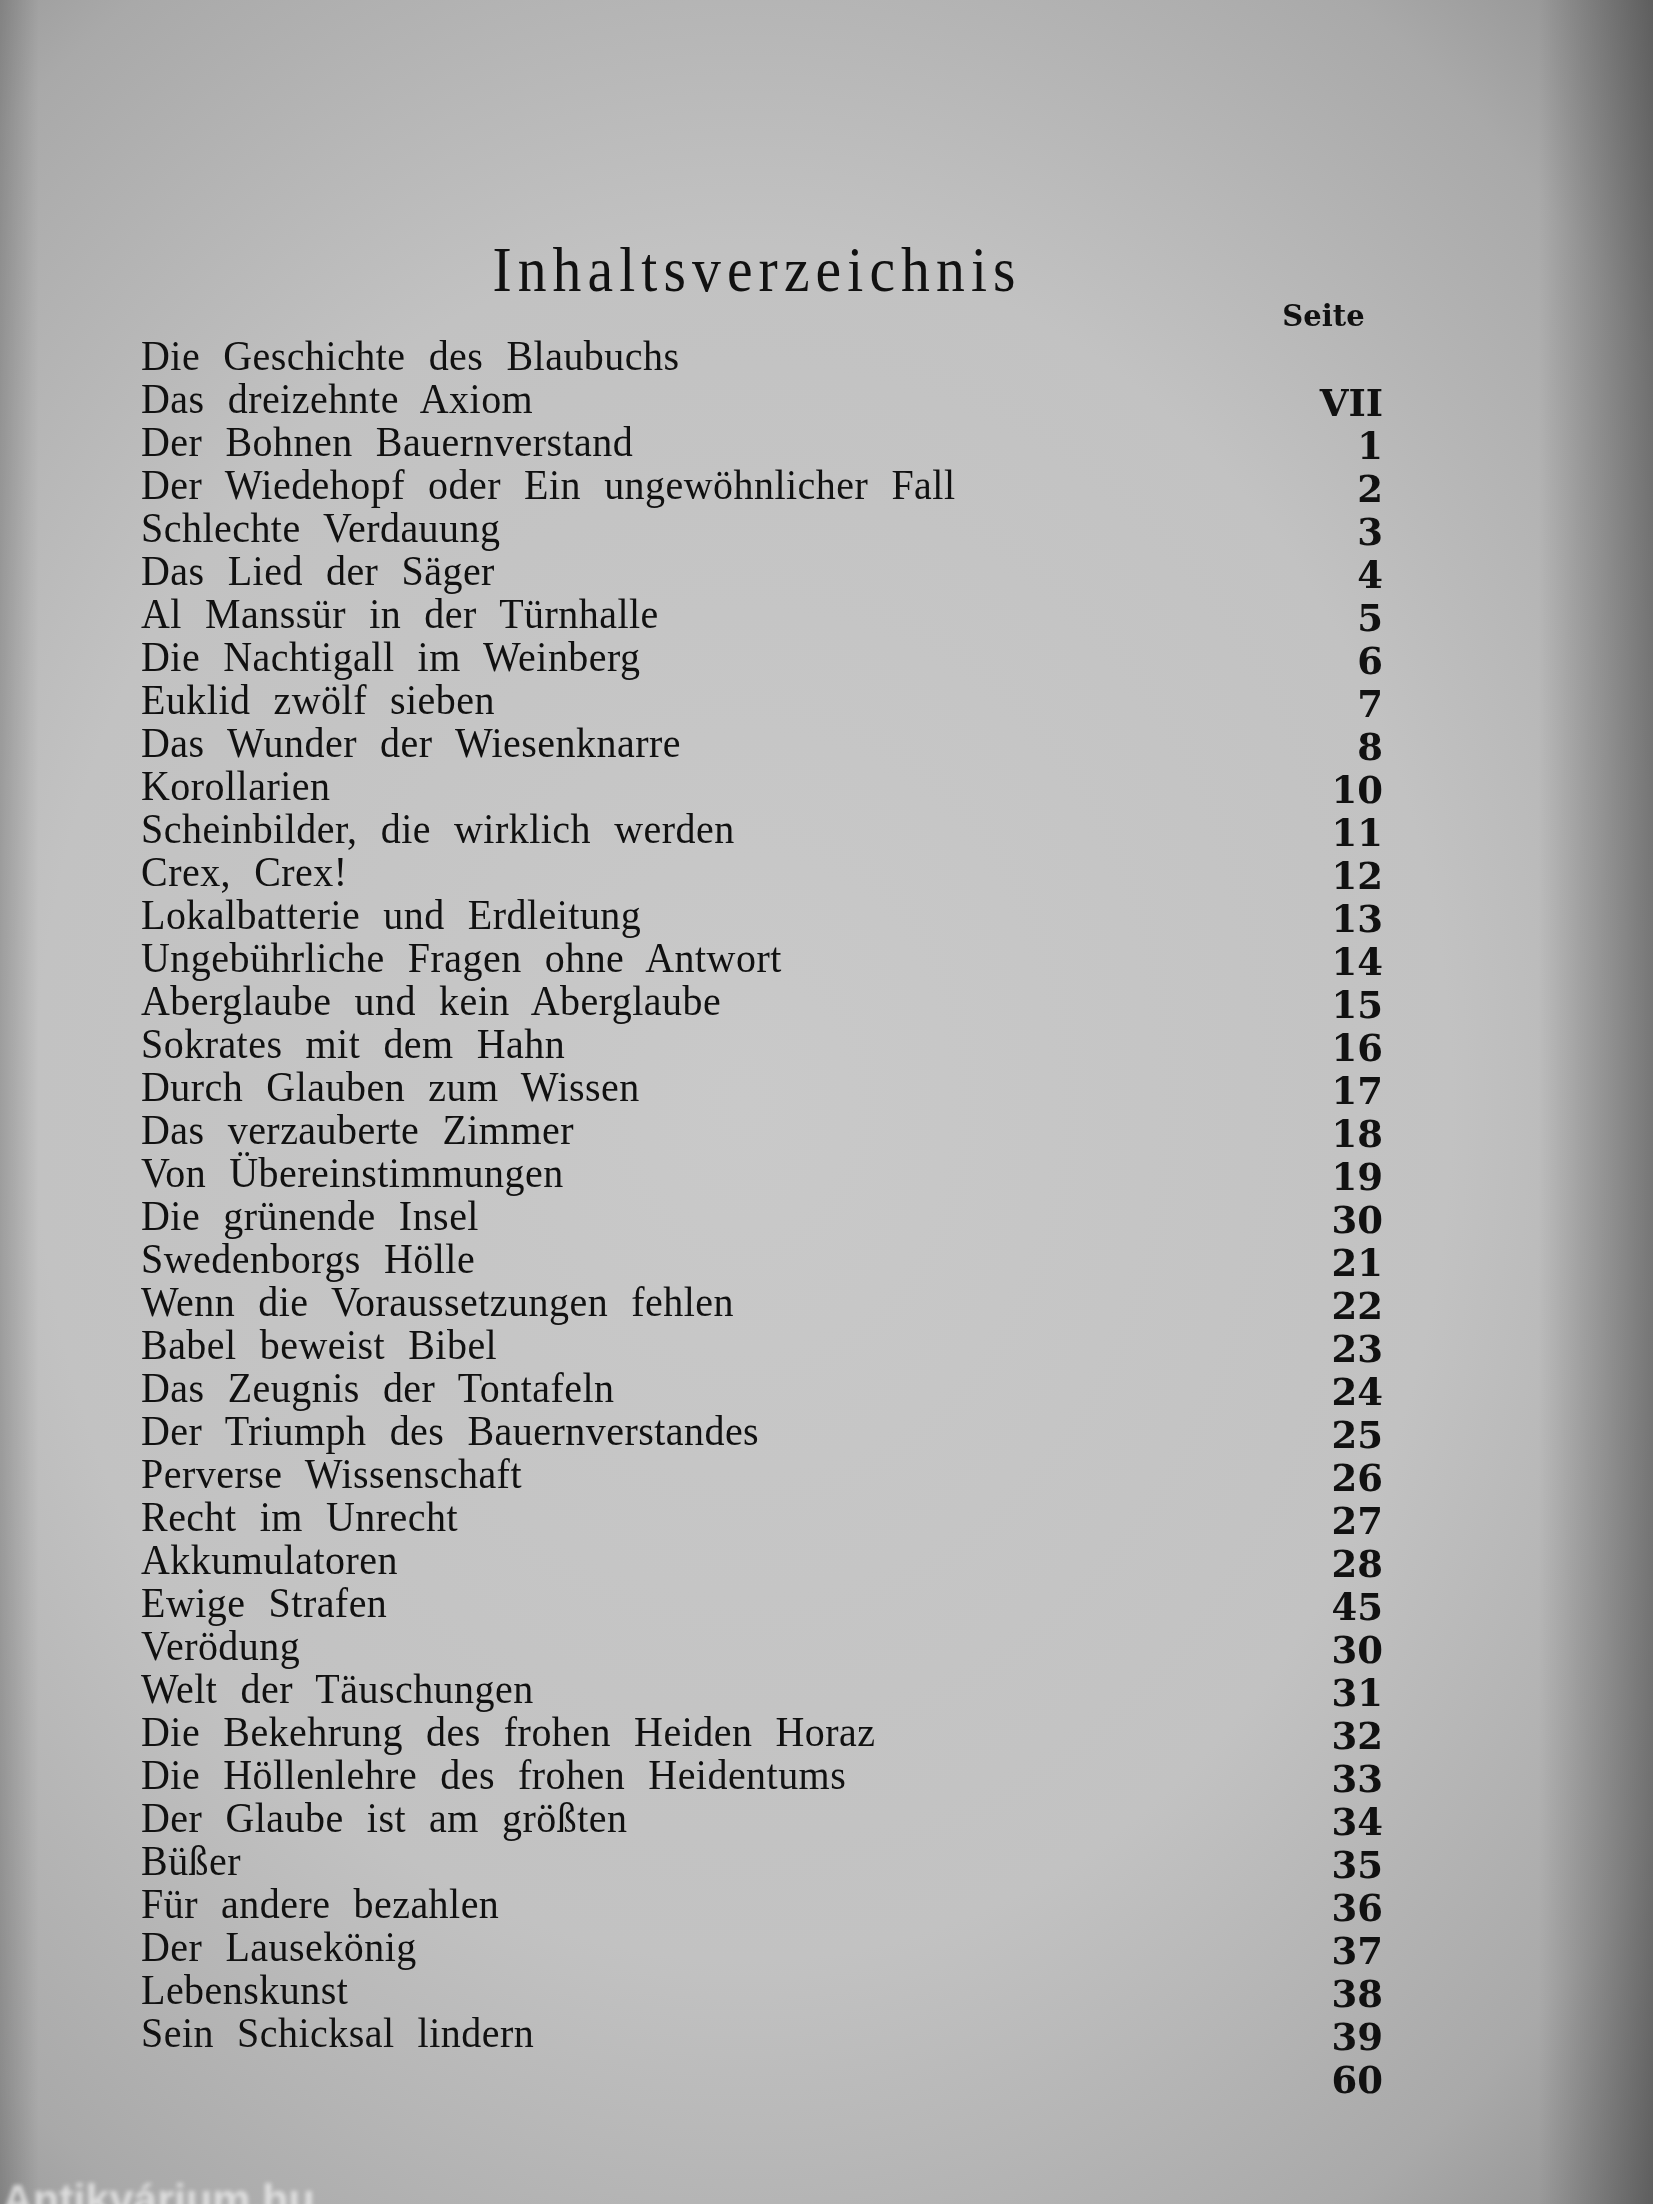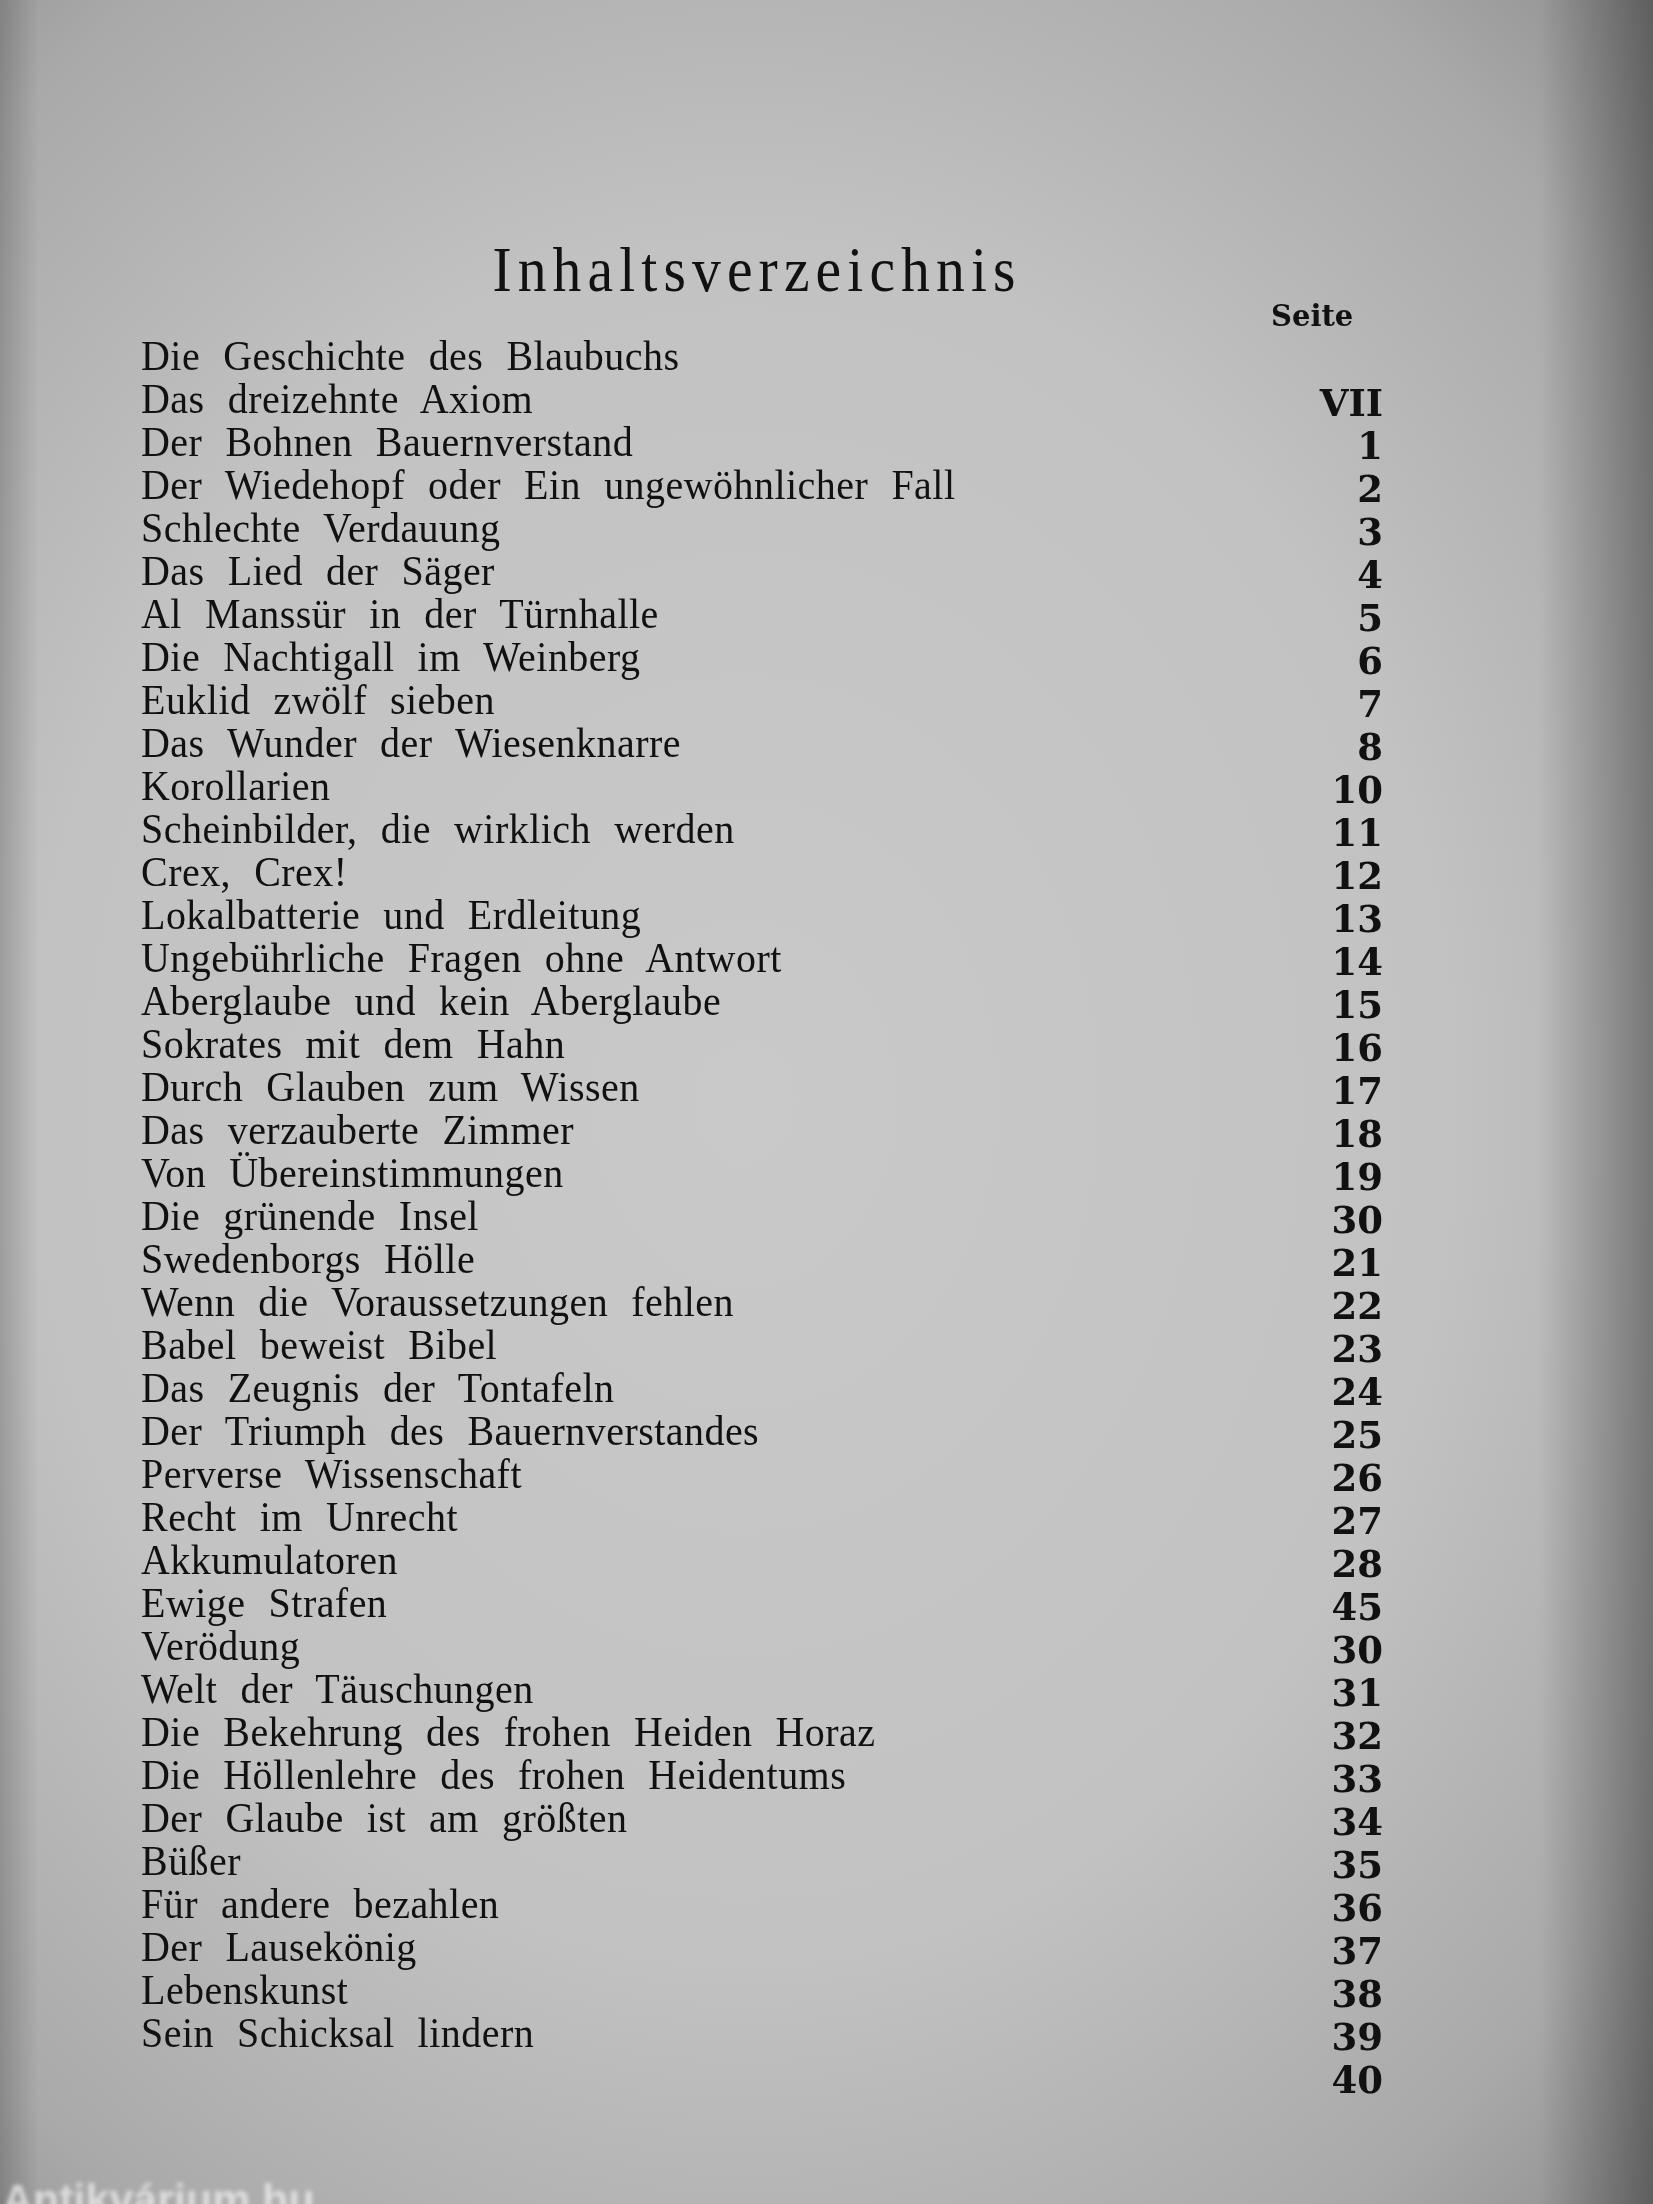--- a/index.html
+++ b/index.html
@@ -12,21 +12,21 @@
   .edge-left { position:absolute; left:0; top:0; width:39px; height:100%;
     background: linear-gradient(to right, rgba(0,0,0,0.18), rgba(0,0,0,0)); }
   .edge-right { position:absolute; right:0; top:0; width:116px; height:100%;
     background: linear-gradient(to left, rgba(0,0,0,0.35), rgba(0,0,0,0)); }
   .title {
     position:absolute; top:190px; left:0; width:1514px; text-align:center;
     font-size:64px; letter-spacing:6.8px; font-weight:normal;
     transform: scaleX(0.9); transform-origin: 757px 0;
   }
   .seite {
-    position:absolute; top:299px; left:1271px; width:105px; text-align:left;
+    position:absolute; top:299px; left:1271px; width:105px; text-align:center;
     font-family: "DejaVu Serif", serif; font-weight:bold; font-size:29px;
   }
   .toc { position:absolute; top:334px; left:141px; width:1242px; }
   .row { position:relative; height:43px; }
   .entry {
     position:absolute; left:0; top:0; font-size:43px; line-height:43px;
     white-space:nowrap; word-spacing:13.6px;
     transform: scaleX(0.93); transform-origin:0 0; letter-spacing:0.5px;
   }
   .page {
@@ -199,18 +199,18 @@
     <div class="row">
       <span class="entry">Der Lausekönig</span>
       <span class="page">38</span>
     </div>
     <div class="row">
       <span class="entry">Lebenskunst</span>
       <span class="page">39</span>
     </div>
     <div class="row">
       <span class="entry">Sein Schicksal lindern</span>
-      <span class="page">40</span>
+      <span class="page">60</span>
     </div>
   </div>
 
 <div class="watermark">Antikvárium.hu</div>
 
 
 </body></html>

